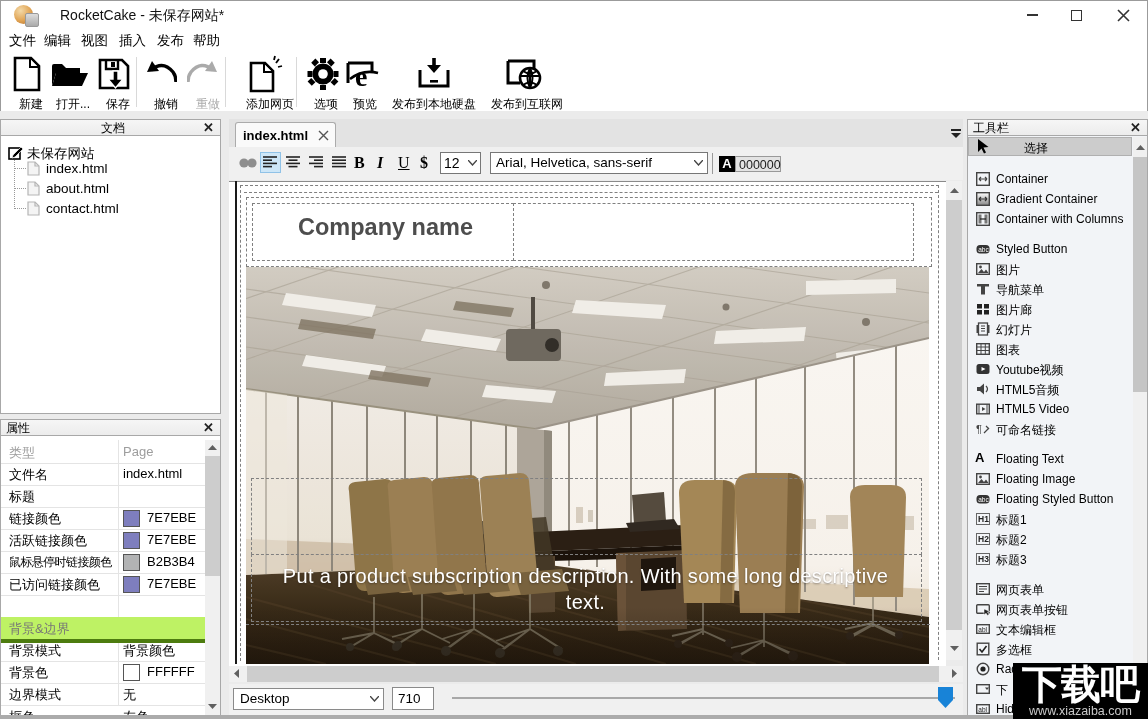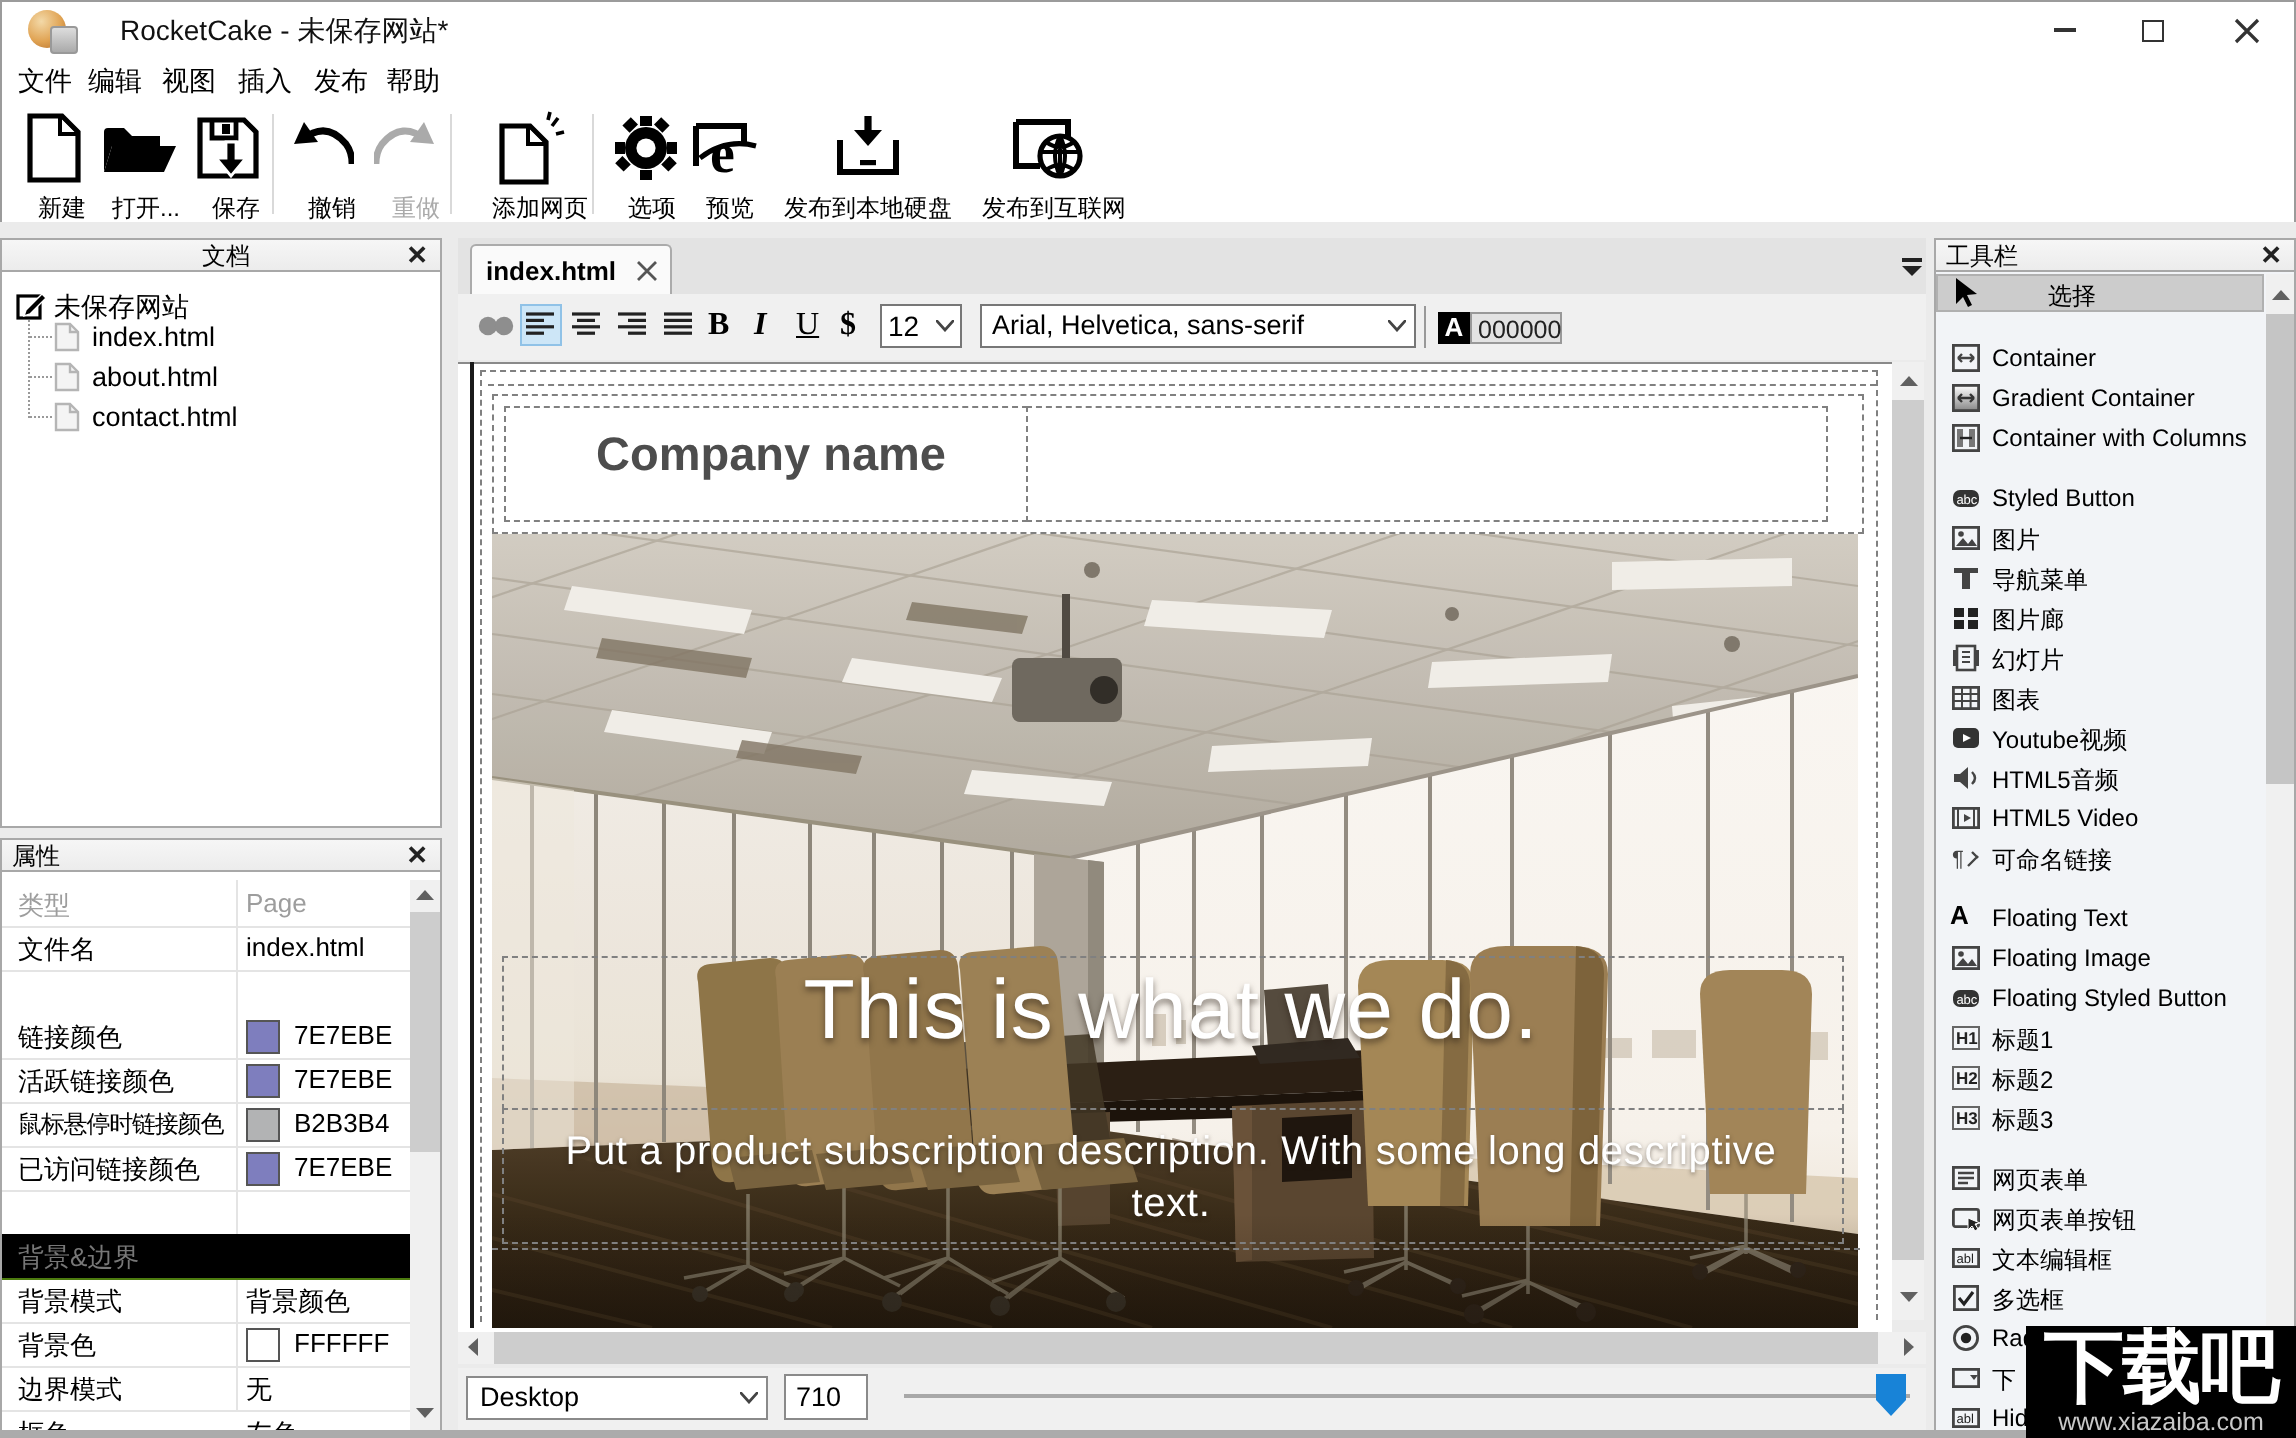--- a/index.html
+++ b/index.html
@@ -161,41 +161,44 @@
 <div id="props" class="abs" style="left:1px;top:440px;width:219px;height:276px;overflow:hidden;">
  <div class="abs" style="left:117px;top:0;width:1px;height:265px;background:#e4e4e4;"></div>
  <div class="prow" style="top:1px;">
       <span class="plab" style="color:#9d9d9d;">类型</span>
       <span class="pval" style="color:#9d9d9d;">Page</span>
     </div>
  <div class="prow" style="top:23px;">
       <span class="plab">文件名</span>
       <span class="pval">index.html</span>
     </div>
+ <div class="prow" style="top:45px;">
+      <span class="plab">标题</span>
+    </div>
  <div class="prow" style="top:67px;">
       <span class="plab">链接颜色</span>
       <span class="sw" style="background:#7e7ebe;"></span>
       <span class="swt">7E7EBE</span>
     </div>
  <div class="prow" style="top:89px;">
       <span class="plab">活跃链接颜色</span>
       <span class="sw" style="background:#7e7ebe;"></span>
       <span class="swt">7E7EBE</span>
     </div>
  <div class="prow" style="top:111px;">
       <span class="plab" style="font-size:12px;letter-spacing:-0.6px;">鼠标悬停时链接颜色</span>
       <span class="sw" style="background:#b2b3b4;"></span>
       <span class="swt">B2B3B4</span>
     </div>
  <div class="prow" style="top:133px;">
       <span class="plab">已访问链接颜色</span>
       <span class="sw" style="background:#7e7ebe;"></span>
       <span class="swt">7E7EBE</span>
     </div>
- <div class="prow" style="top:177px;background:#000000;border-bottom:1px solid #4d7c0f;">
+ <div class="prow" style="top:177px;background:#bef264;border-bottom:4px solid #4d7c0f;">
       <span class="plab" style="color:#777;">背景&amp;边界</span>
     </div>
  <div class="prow" style="top:199px;">
       <span class="plab">背景模式</span>
       <span class="pval">背景颜色</span>
     </div>
  <div class="prow" style="top:221px;">
       <span class="plab">背景色</span>
       <span class="sw" style="background:#fff;"></span>
       <span class="swt">FFFFFF</span>
@@ -491,21 +494,20 @@
  <div class="dashh" style="left:15px;top:11px;width:694px;"></div>
  <div class="dash" style="left:17px;top:16px;width:684px;height:68px;"></div>
  <div class="dash" style="left:23px;top:22px;width:260px;height:56px;"></div>
  <div class="dash" style="left:284px;top:22px;width:399px;height:56px;"></div>
 
  <div class="abs" style="left:69px;top:33px;font-size:23.5px;font-weight:bold;color:#4d4d4d;">Company name</div>
 
  <div class="dash" style="left:22px;top:297px;width:669px;height:76px;border-bottom:none;"></div>
  <div class="dash" style="left:22px;top:373px;width:669px;height:66px;"></div>
  <div class="dashh" style="left:17px;top:443px;width:684px;"></div>
- <div class="abs" style="left:22px;top:300px;width:669px;text-align:center;font-size:42px;letter-spacing:0.55px;color:#fff;text-shadow:0 2px 3px rgba(40,30,20,0.55);">This is what we do.</div>
  <div class="abs" style="left:22px;top:382px;width:669px;text-align:center;font-size:20px;letter-spacing:0.33px;color:#fff;text-shadow:0 1px 2px rgba(40,30,20,0.5);line-height:26px;">Put a product subscription description. With some long descriptive<br>text.</div>
 </div>
 <div id="scrollbars">
 
  <div class="abs" style="left:946px;top:181px;width:16px;height:479px;background:#f0f0f0;"></div>
  <svg class="abs" style="left:950px;top:188px" width="9" height="6">
       <path d="M0 5 l4.5-5 l4.5 5 z" fill="#606060"></path>
     </svg>
  <div class="abs" style="left:946px;top:200px;width:16px;height:430px;background:#cdcdcd;"></div>
  <svg class="abs" style="left:950px;top:646px" width="9" height="6">

